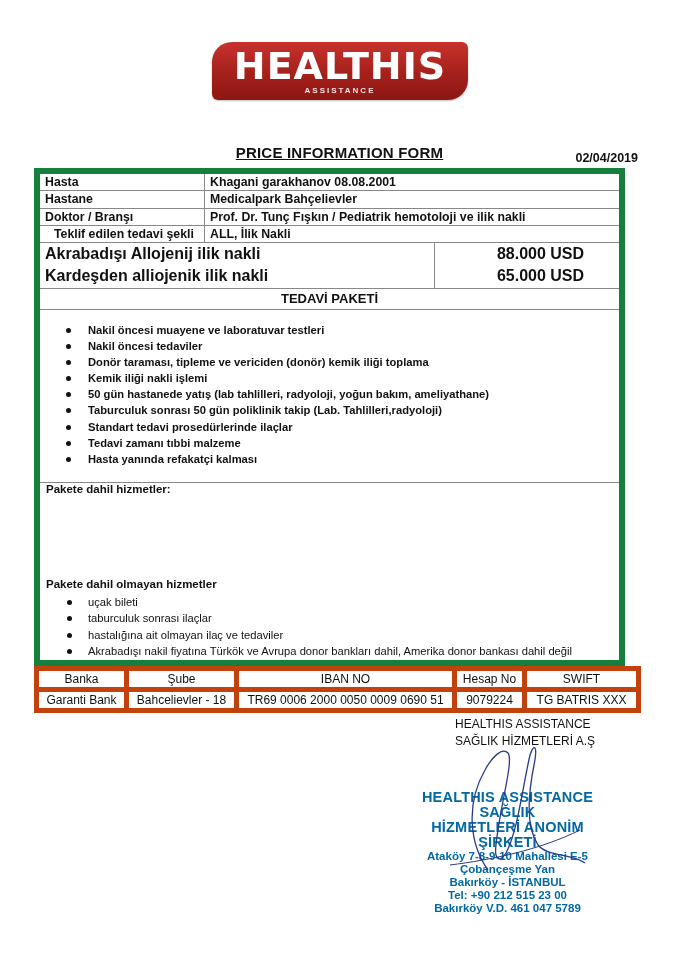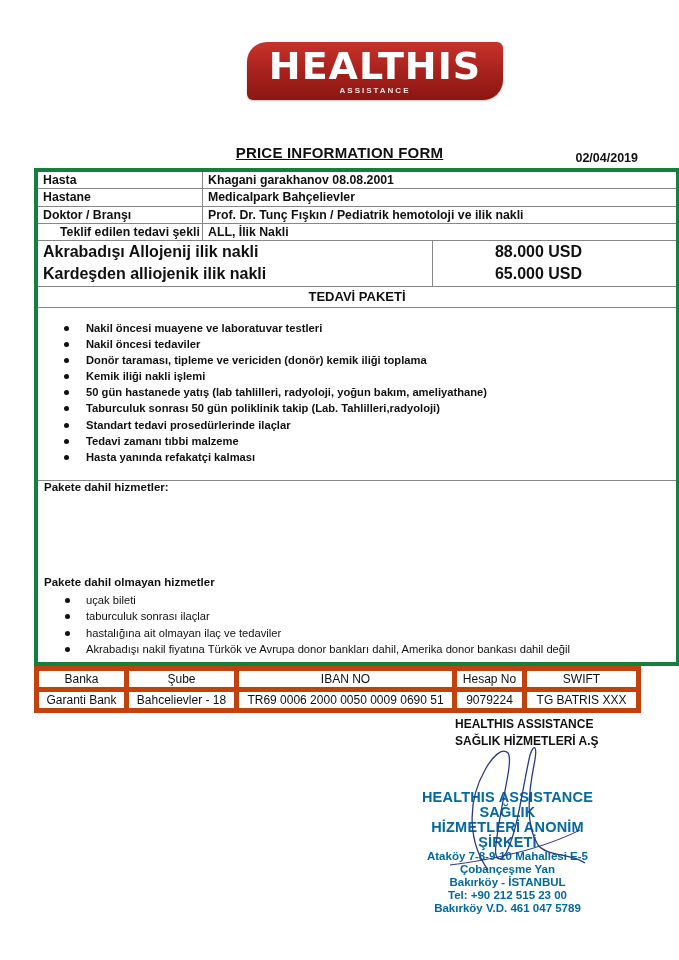--- a/index.html
+++ b/index.html
@@ -4,43 +4,42 @@
   <style>
     * { box-sizing: border-box; margin: 0; padding: 0; }
     html, body { width: 679px; height: 960px; background: #ffffff; overflow: hidden; }
     body { position: relative; font-family: "Liberation Sans", sans-serif; color: #111; }
 
     .logo {
       position: absolute; left: 212px; top: 42px; width: 256px; height: 58px;
       background: linear-gradient(180deg, #c8322c 0%, #a5201b 55%, #8c1612 100%);
       border-radius: 20px 6px 20px 6px;
       box-shadow: 0 1px 2px rgba(0,0,0,0.25);
-      margin-left: 35px;
     }
     .logo-main {
       position: absolute; left: 0; right: 0; top: 3px; text-align: center;
       font-family: "DejaVu Sans", sans-serif; font-weight: bold; font-size: 38px;
       color: #ffffff; letter-spacing: 1px; line-height: 42px;
     }
     .logo-sub {
       position: absolute; left: 0; right: 0; top: 44px; text-align: center;
       font-weight: bold; font-size: 8px; letter-spacing: 2px; color: #f3e3e3;
     }
 
     .form-title {
       position: absolute; left: 0; right: 0; top: 116px; text-align: center;
       font-weight: bold; font-size: 15px; text-decoration: underline; letter-spacing: 0.2px; margin-top: 28px;
     }
     .date {
       position: absolute; right: 41px; top: 151px; font-weight: bold; font-size: 12.5px;
     }
 
     .frame {
-      position: absolute; left: 34px; top: 168px; width: 646px; height: 498px;
-      border: 4px solid #15803d;
+      position: absolute; left: 34px; top: 168px; width: 591px; height: 498px;
+      border: 6px solid #15803d;
     }
     .hline { position: absolute; left: 0; right: 0; height: 0; border-top: 1px solid #888; }
     .vline { position: absolute; width: 0; border-left: 1px solid #888; }
 
     .cell { position: absolute; font-size: 12.3px; font-weight: bold; white-space: nowrap; line-height: 16px; }
     .big  { position: absolute; font-size: 16px; font-weight: bold; white-space: nowrap; line-height: 22px; }
 
     .section-title {
       position: absolute; left: 0; right: 0; top: 116px; text-align: center;
       font-weight: bold; font-size: 13px; line-height: 18px;
@@ -67,21 +66,21 @@
 
     .bank {
       position: absolute; left: 34px; top: 666px; width: 607px; border-collapse: collapse;
       font-size: 12px;
     }
     .bank td {
       border: 5px solid #c2410c; text-align: center; height: 18px; padding: 0 2px; white-space: nowrap;
       line-height: 16px;
     }
 
-    .sign1 { position: absolute; left: 455px; top: 716px; font-size: 12px; font-weight: bold; line-height: 17px; }
+    .sign1 { position: absolute; left: 455px; top: 716px; font-size: 12px; font-weight: normal; line-height: 17px; }
     .stamp { position: absolute; left: 400px; top: 790px; width: 215px; text-align: center;
              font-family: Liberation Sans, sans-serif; color: #0369a1; }
     .st1 { font-size: 14.5px; font-weight: bold; line-height: 15px; letter-spacing: 0.2px; }
     .st2 { font-size: 11.5px; line-height: 13px; font-weight: bold; }
     .signature { position: absolute; left: 430px; top: 735px; width: 170px; height: 150px; }
   </style>
 </head>
 <body>
 
 <div class="logo">
@@ -107,21 +106,21 @@
 
   <div class="cell" style="left:5px; top:0px">Hasta</div>
   <div class="cell" style="left:170px; top:0px">Khagani garakhanov 08.08.2001</div>
 
   <div class="cell" style="left:5px; top:17px">Hastane</div>
   <div class="cell" style="left:170px; top:17px">Medicalpark Bahçelievler</div>
 
   <div class="cell" style="left:5px; top:35px">Doktor / Branşı</div>
   <div class="cell" style="left:170px; top:35px">Prof. Dr. Tunç Fışkın  /  Pediatrik hemotoloji ve ilik nakli</div>
 
-  <div class="cell" style="left:22px; top:52px">Teklif edilen tedavi şekli</div>
+  <div class="cell" style="left:14px; top:52px">Teklif edilen tedavi şekli</div>
   <div class="cell" style="left:170px; top:52px">ALL, İlik Nakli</div>
 
   <div class="big" style="left:5px; top:69px">Akrabadışı Allojenij ilik nakli</div>
   <div class="big" style="left:395px; width:211px; text-align:center; top:69px">88.000 USD</div>
   <div class="big" style="left:5px; top:91px">Kardeşden alliojenik ilik nakli</div>
   <div class="big" style="left:395px; width:211px; text-align:center; top:91px">65.000 USD</div>
 
   <div class="section-title">TEDAVİ PAKETİ</div>
 
   <ul class="bl pkg">

